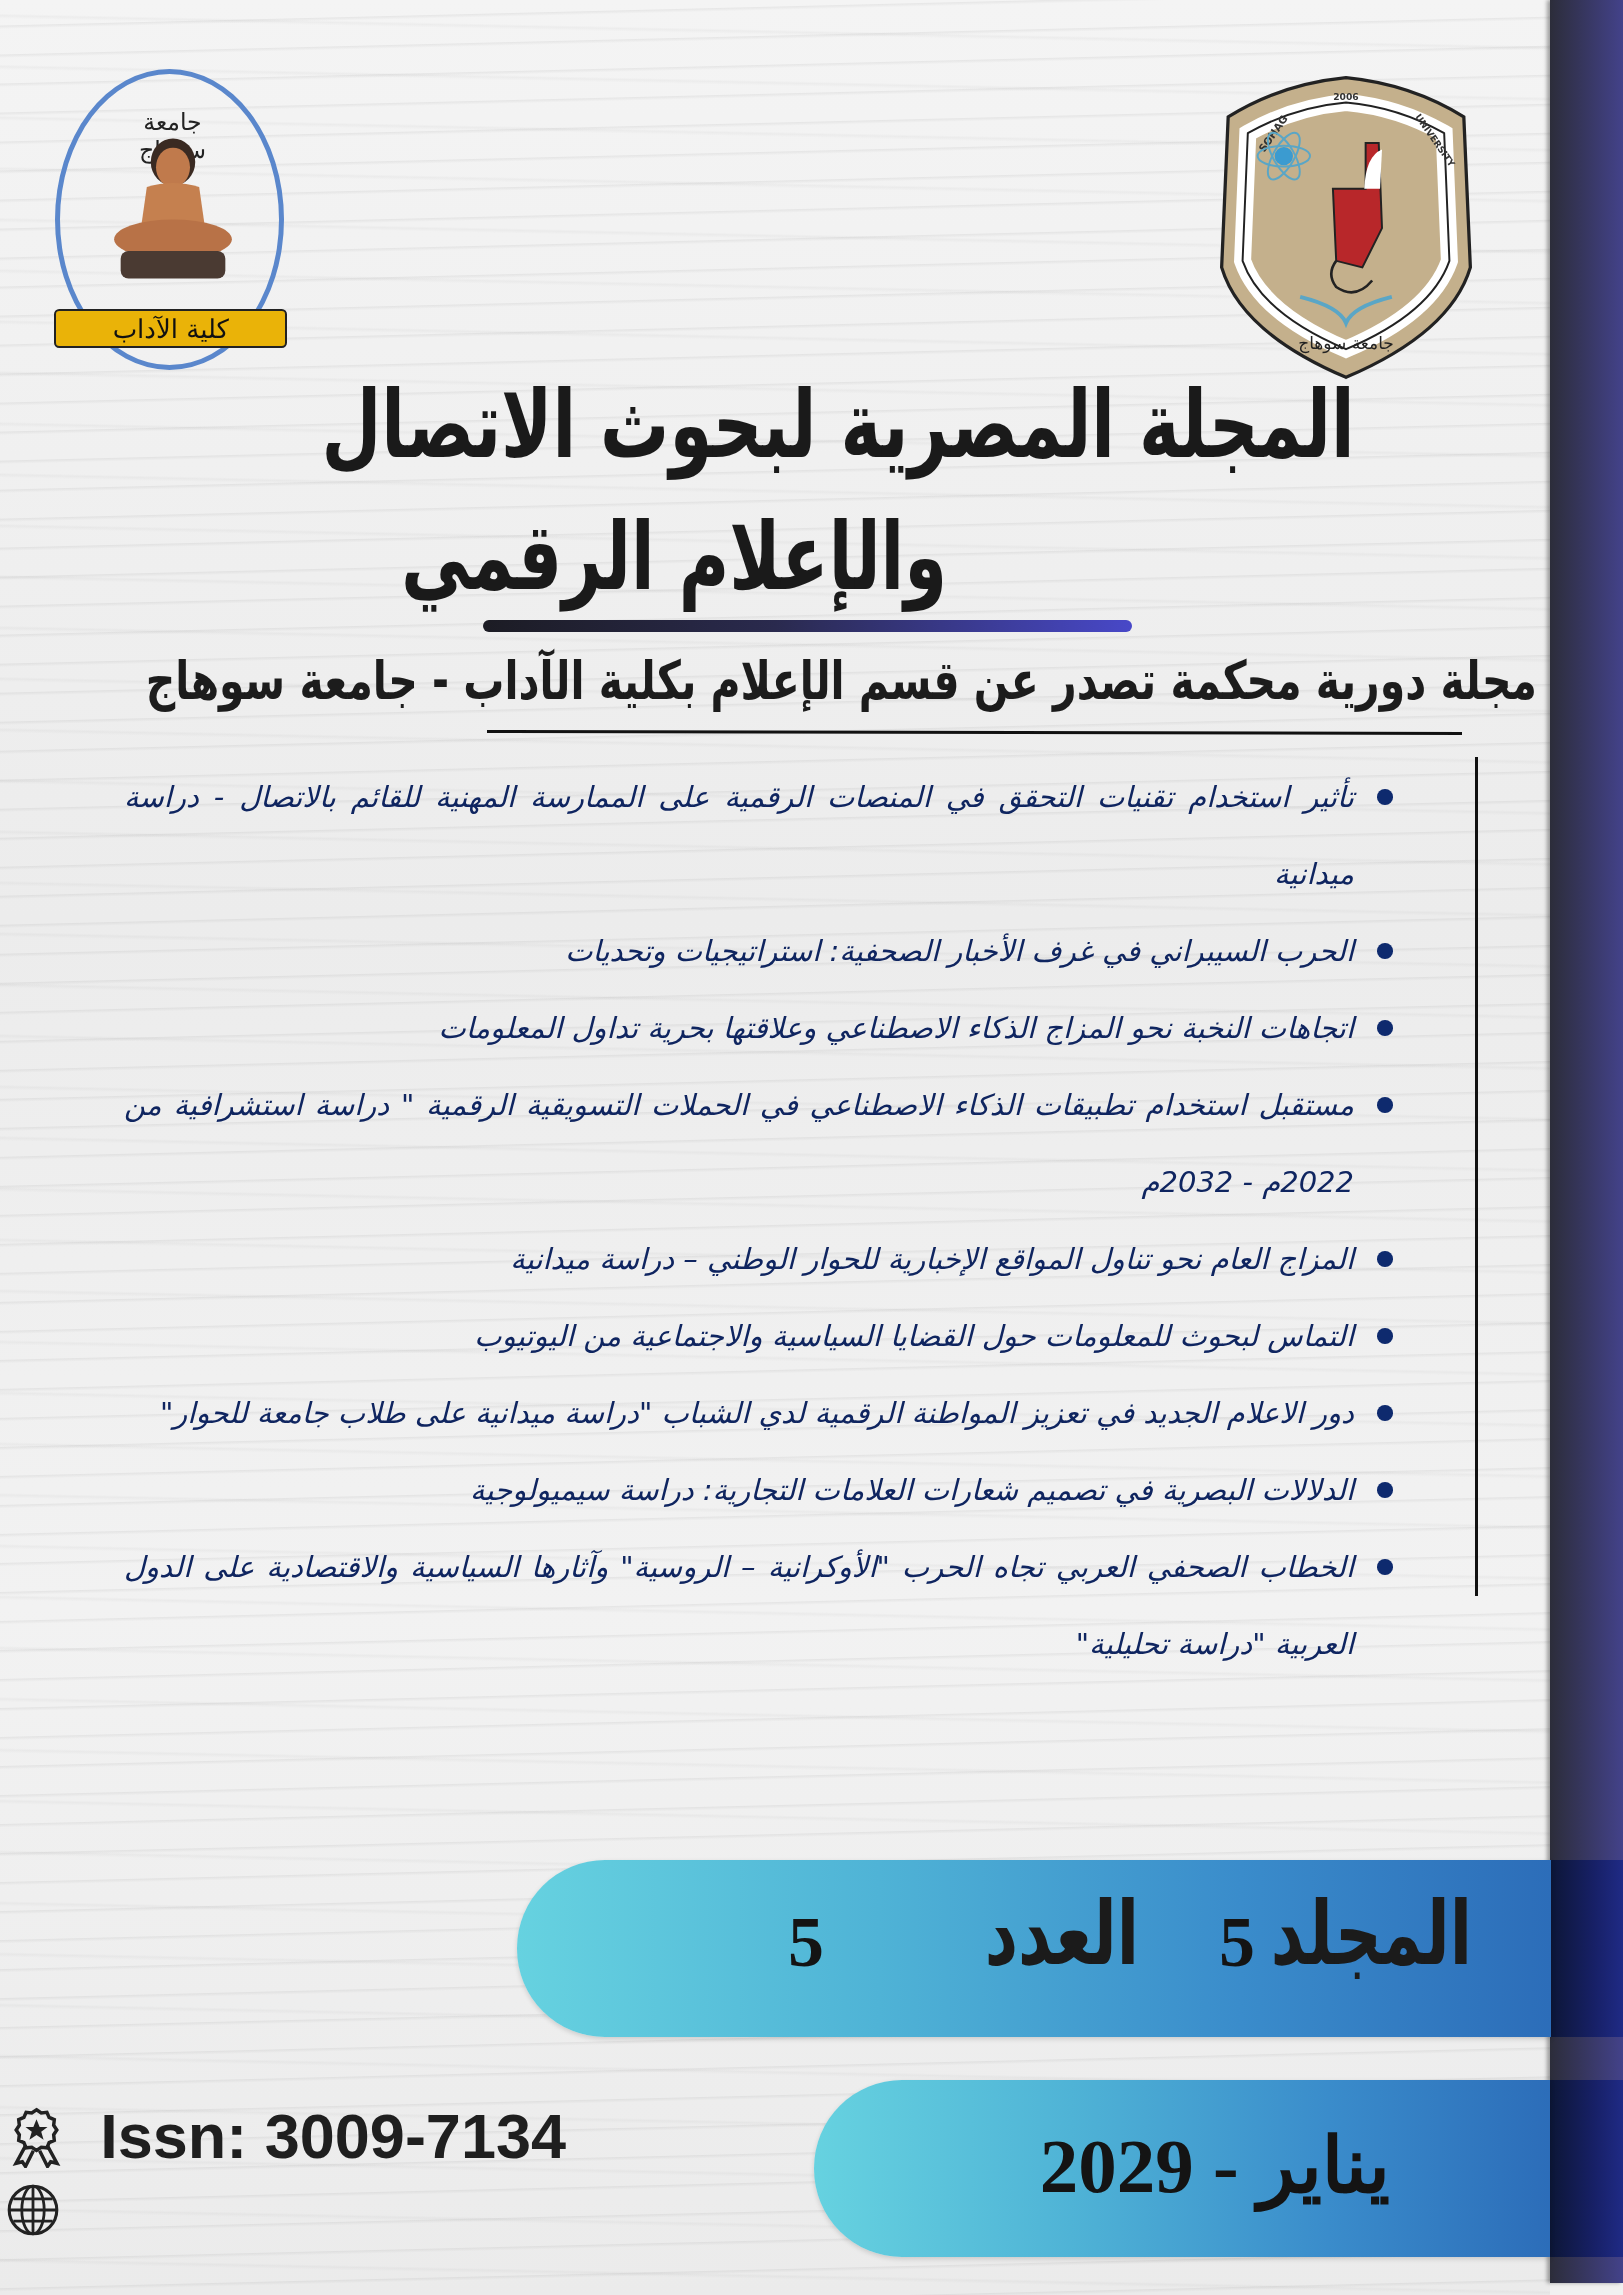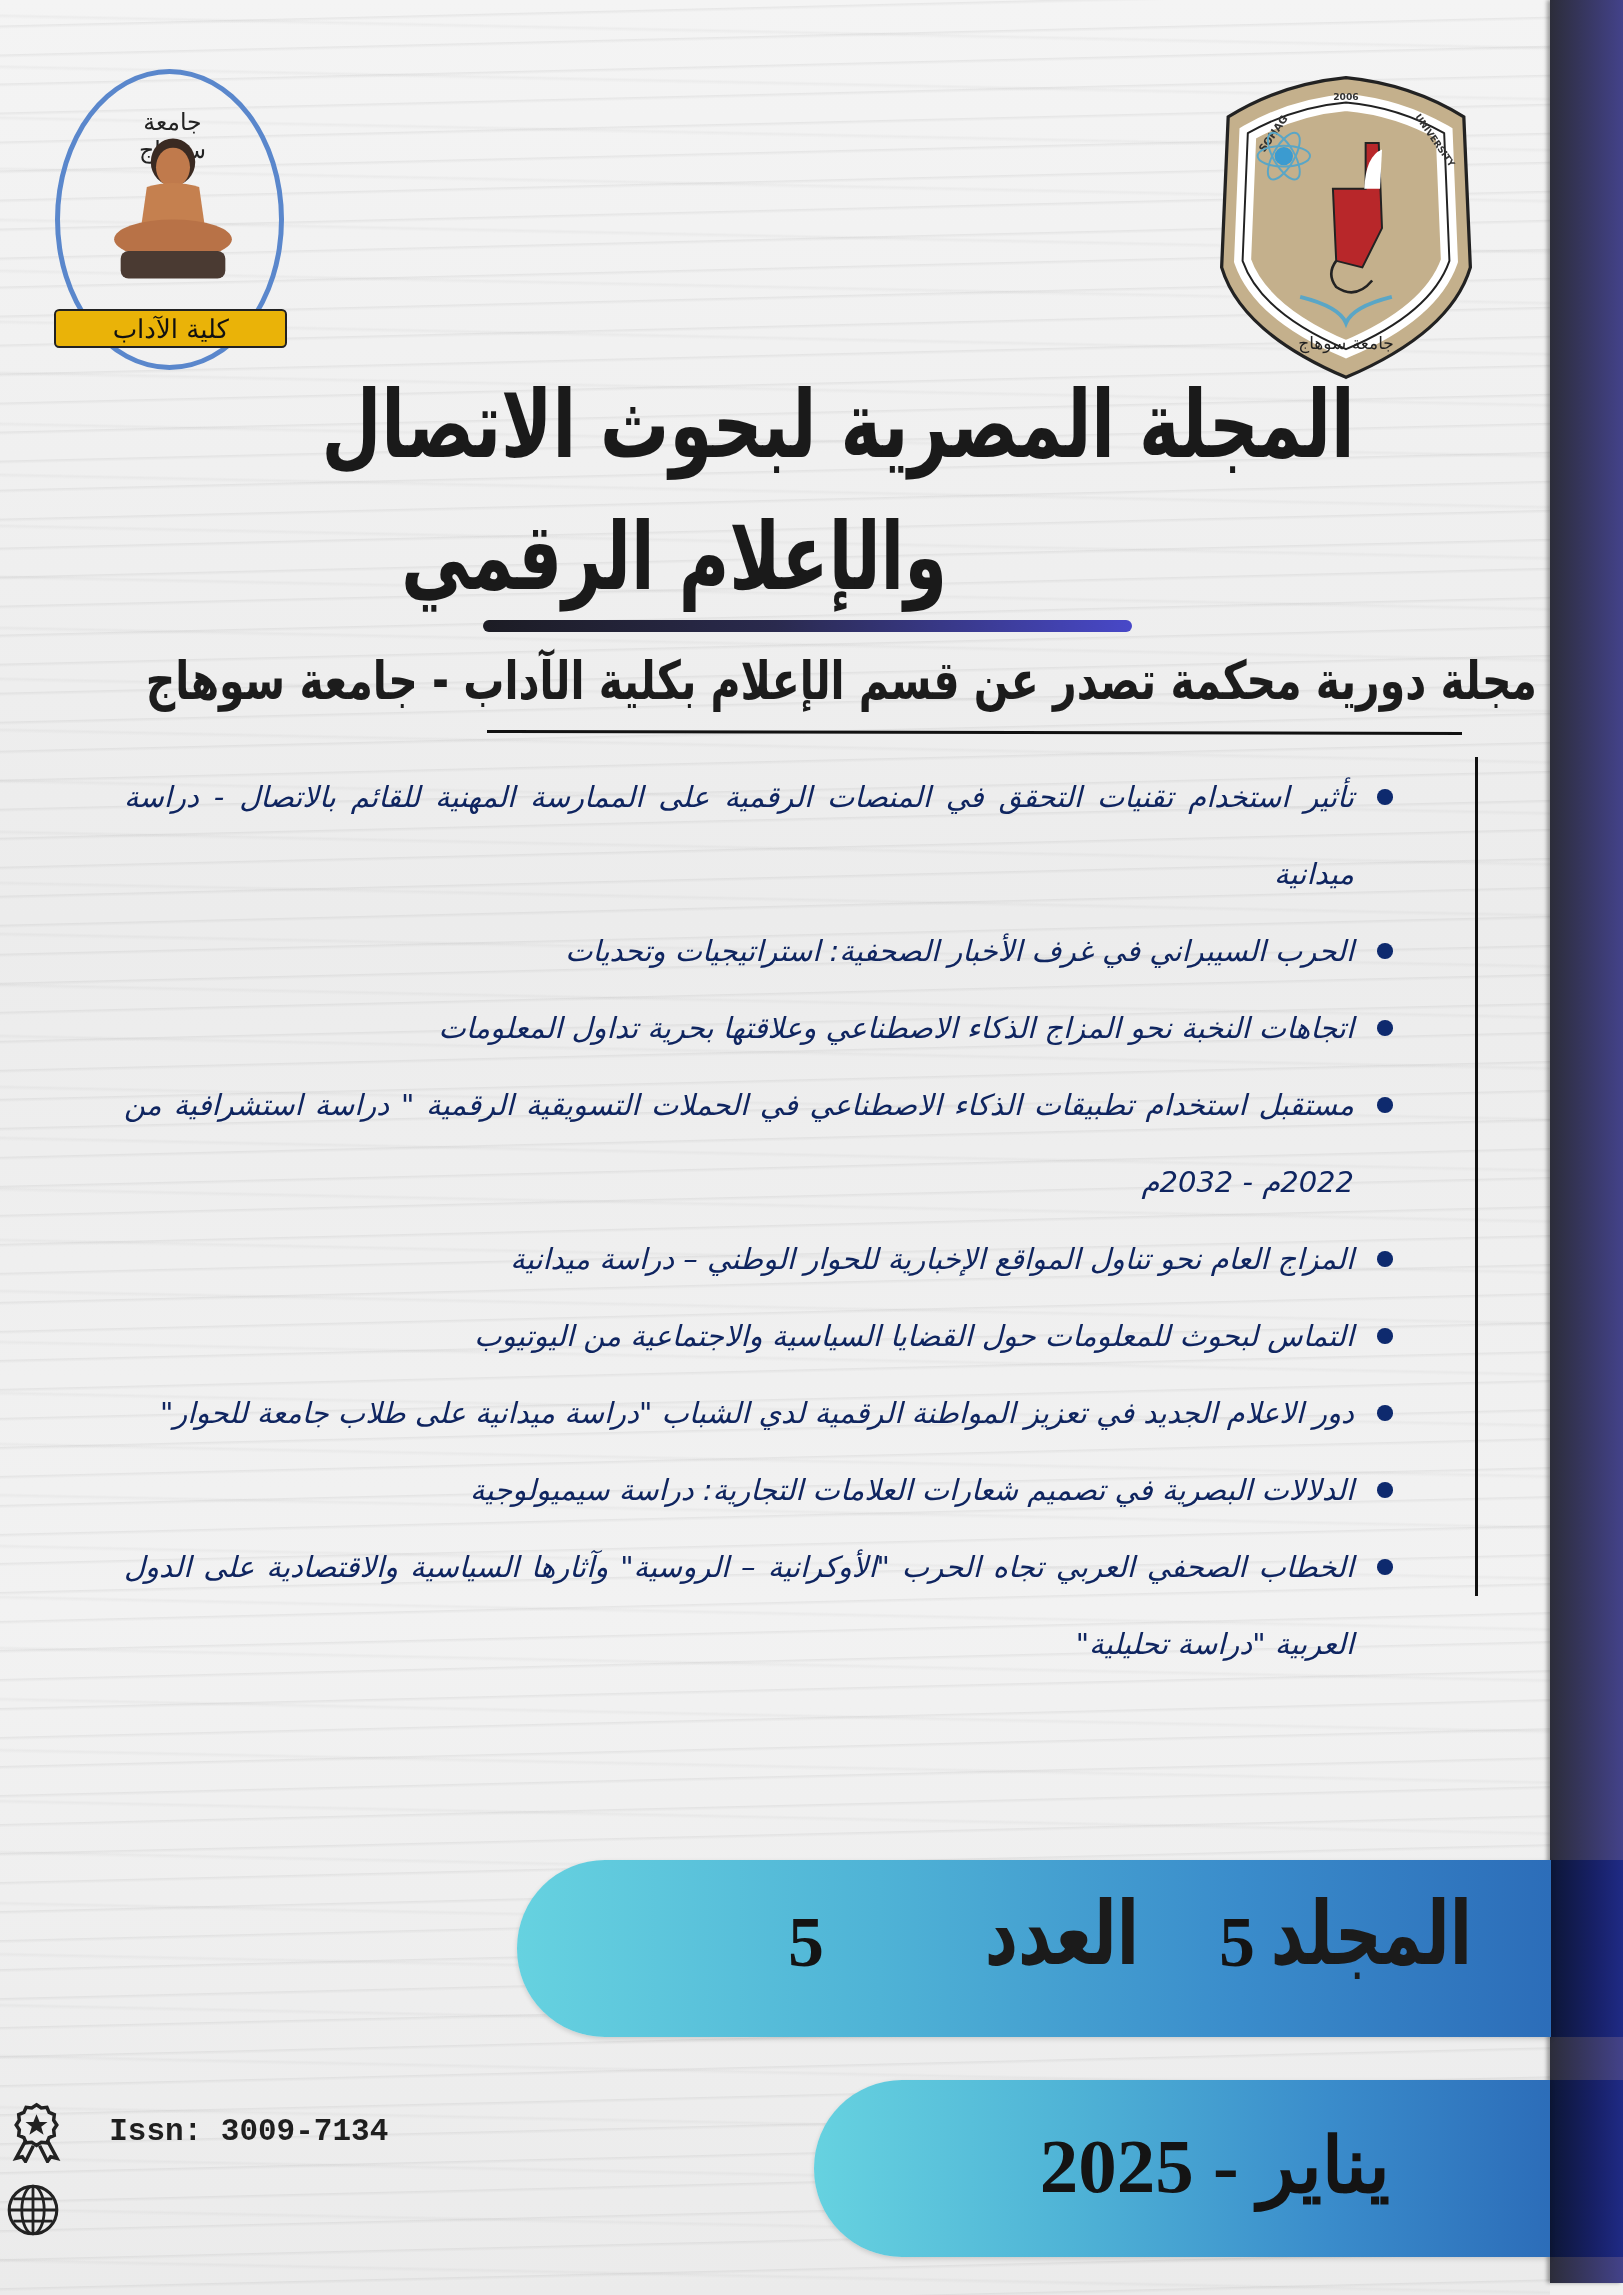--- a/index.html
+++ b/index.html
@@ -103,21 +103,21 @@
   .vol-label, .issue-label {
     position:absolute; font-family:"DejaVu Sans", sans-serif; font-weight:bold; color:#1b1b1b;
     font-size:65px; transform:scaleY(1.35); direction:rtl;
   }
 
   
   .footer-row {
     position:absolute; left:5.2px; display:flex; align-items:center;
   }
   .footer-row .txt {
-    font-family:Liberation Mono, monospace; font-weight:bold; color:#1f1f1f; font-size:31px; margin-left:41px;
+    font-family:Liberation Sans, sans-serif; font-weight:bold; color:#1f1f1f; font-size:63px; margin-left:32px;
   }
 </style>
 </head>
 <body>
 
 <div class="wood"></div>
 
 <div class="sidebar">
   <div class="sidebar-band" style="top:1860px;height:177px;"></div>
   <div class="sidebar-band" style="top:2080px;height:177px;"></div>
@@ -175,21 +175,21 @@
 </ul>
 
 <div class="pill pill-volume">
   <div class="vol-label" style="right:79px;top:36px;">المجلد</div>
   <div class="pill-text" style="right:296px;top:41px;font-size:72px;">5</div>
   <div class="issue-label" style="right:412px;top:36px;">العدد</div>
   <div class="pill-text" style="right:727px;top:41px;font-size:72px;">5</div>
 </div>
 
 <div class="pill pill-date">
-  <div class="pill-text" style="right:160px;top:41px;font-size:77px;direction:rtl;">يناير - 2025</div>
+  <div class="pill-text" style="right:160px;top:41px;font-size:77px;direction:rtl;">يناير - 2029</div>
 </div>
 
 <div class="footer-row" style="top:2100px;">
   <svg width="63" height="63" viewBox="0 0 40 40">
     <path d="M20 3 l3 2 3.6-.4 1.4 3.3 3.3 1.4-.4 3.6 2 3-2 3 .4 3.6-3.3 1.4-1.4 3.3-3.6-.4-3 2-3-2-3.6.4-1.4-3.3-3.3-1.4.4-3.6-2-3 2-3-.4-3.6 3.3-1.4 1.4-3.3 3.6.4z" fill="none" stroke="#222" stroke-width="2.2"></path>
     <polygon points="20,9 22,14 27,14 23,17 24.5,22 20,19 15.5,22 17,17 13,14 18,14" fill="#222"></polygon>
     <path d="M13 26 L7 37 L11 36 L13 39 L18 29 M27 26 L33 37 L29 36 L27 39 L22 29" fill="none" stroke="#222" stroke-width="2.2"></path>
   </svg>
   <span class="txt">Issn: 3009-7134</span>
 </div>

